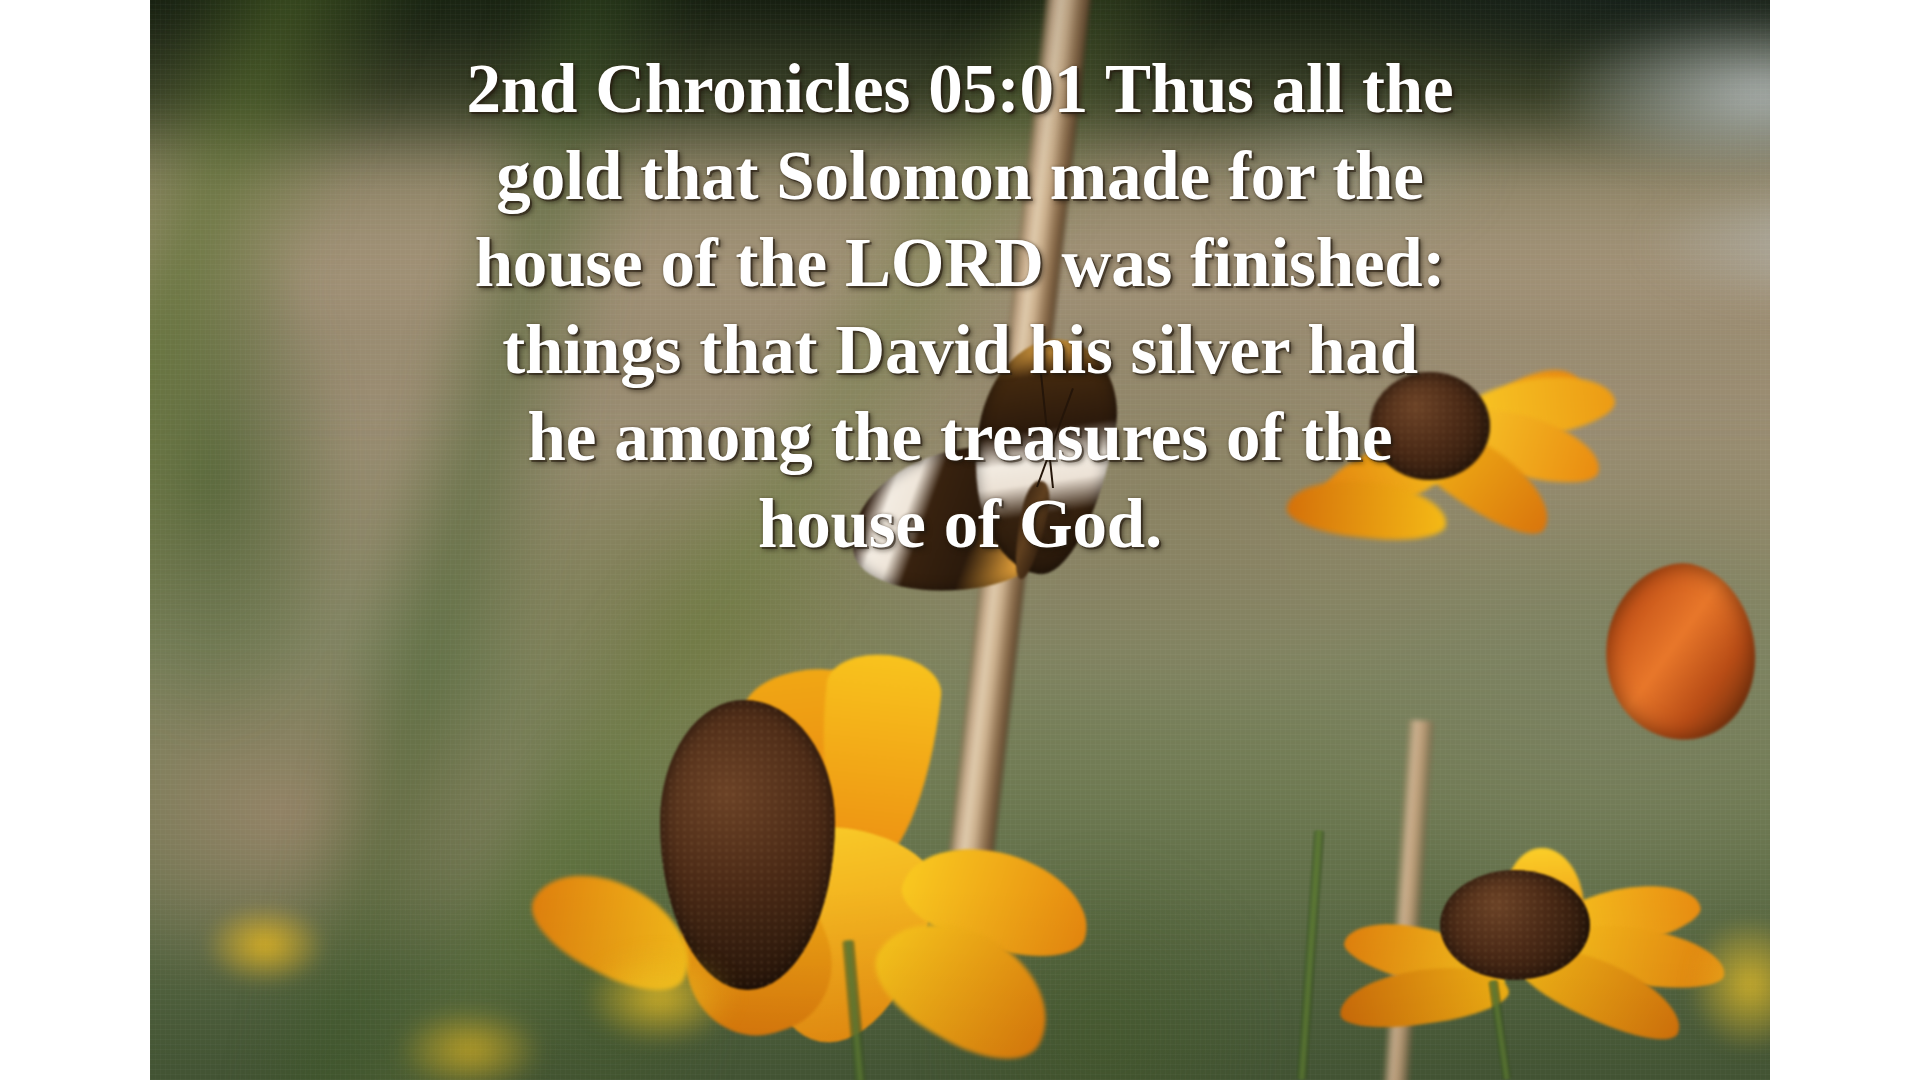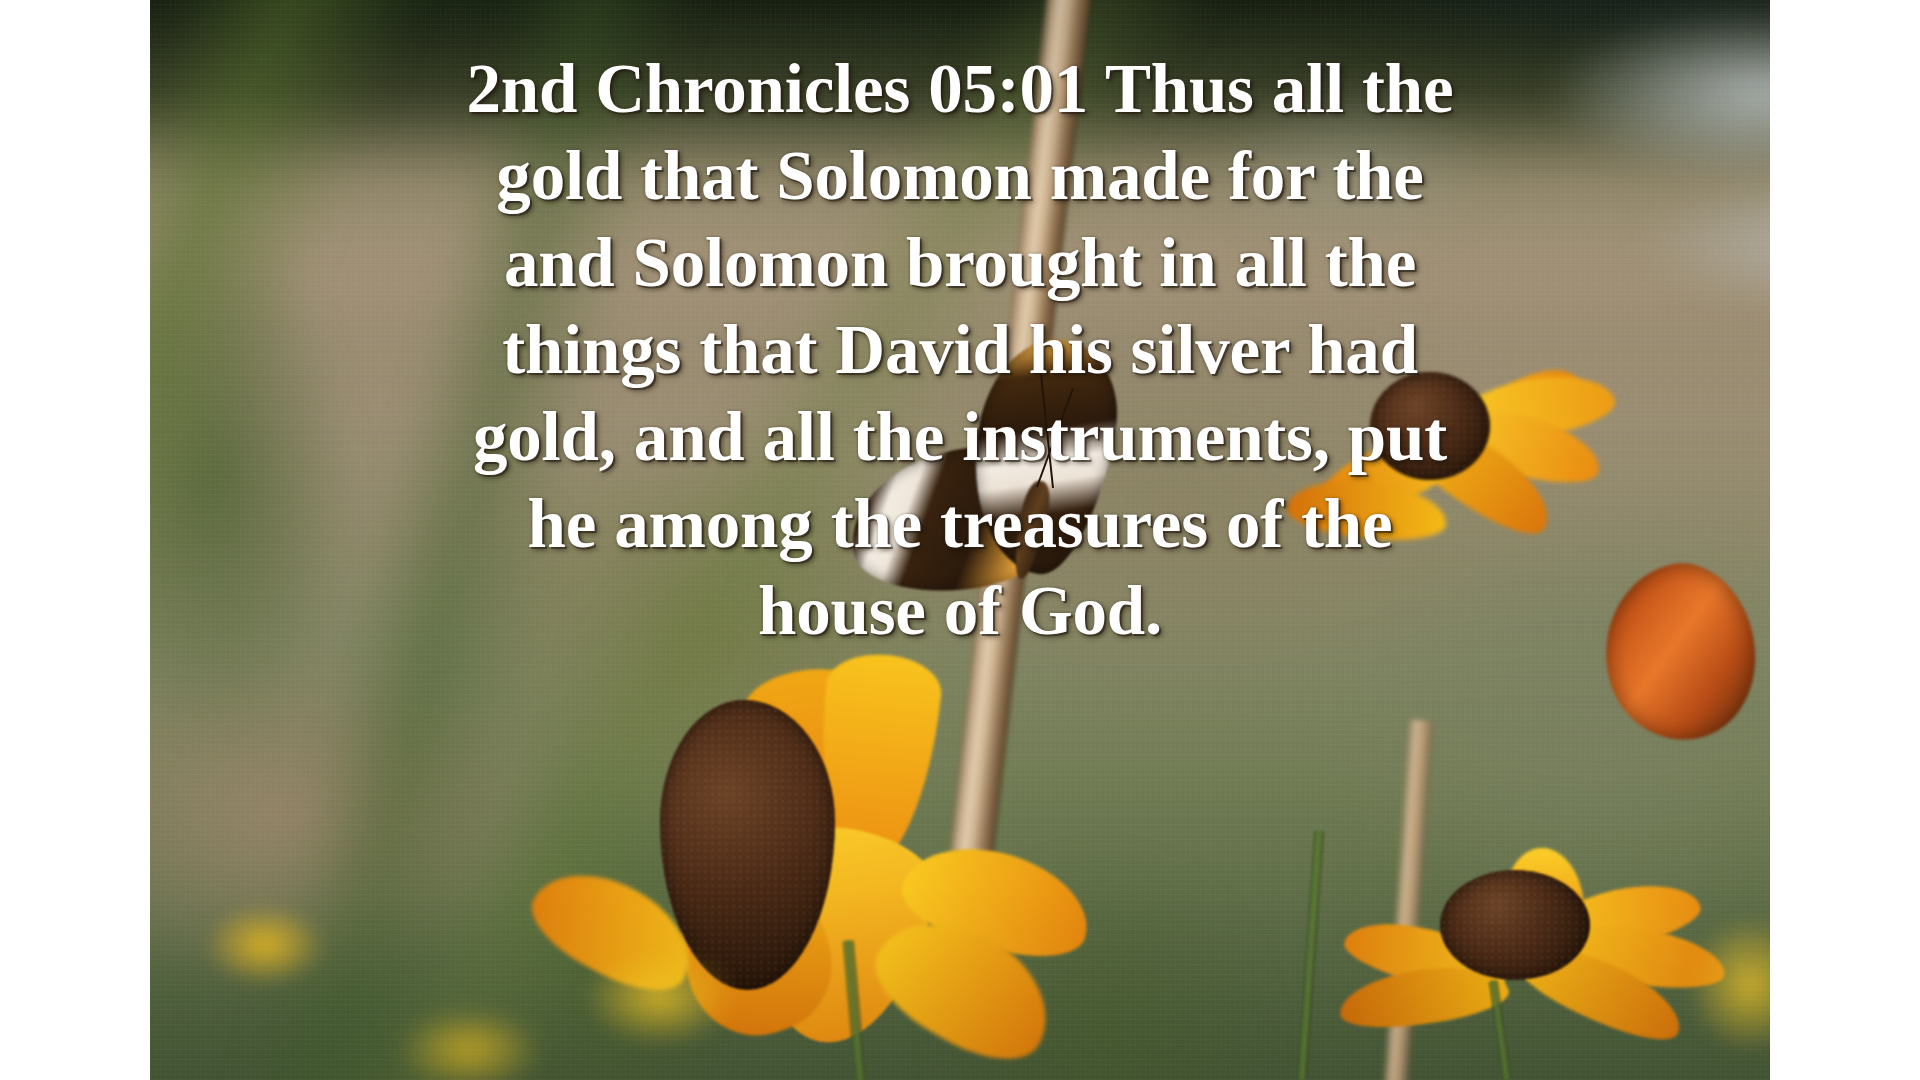--- a/index.html
+++ b/index.html
@@ -337,23 +337,22 @@
 
     <div id="butterfly-right"></div>
 
     <div id="photo-soft"></div>
   </div>
 
   <div id="verse">
     <div id="verse-text">
         <div>2nd Chronicles  05:01 Thus all the</div>
         <div>gold that Solomon made for the</div>
-        <div>and Solomon brought in all the</div>
+        <div>house of the LORD was finished:</div>
         <div>things that David his silver had</div>
-        <div>gold, and all the instruments, put</div>
         <div>he among the treasures of the</div>
         <div>house of God.</div>
       </div>
   </div>
 
   <div class="margin-bar" id="margin-left"></div>
   <div class="margin-bar" id="margin-right"></div>
 
 </div>
 

